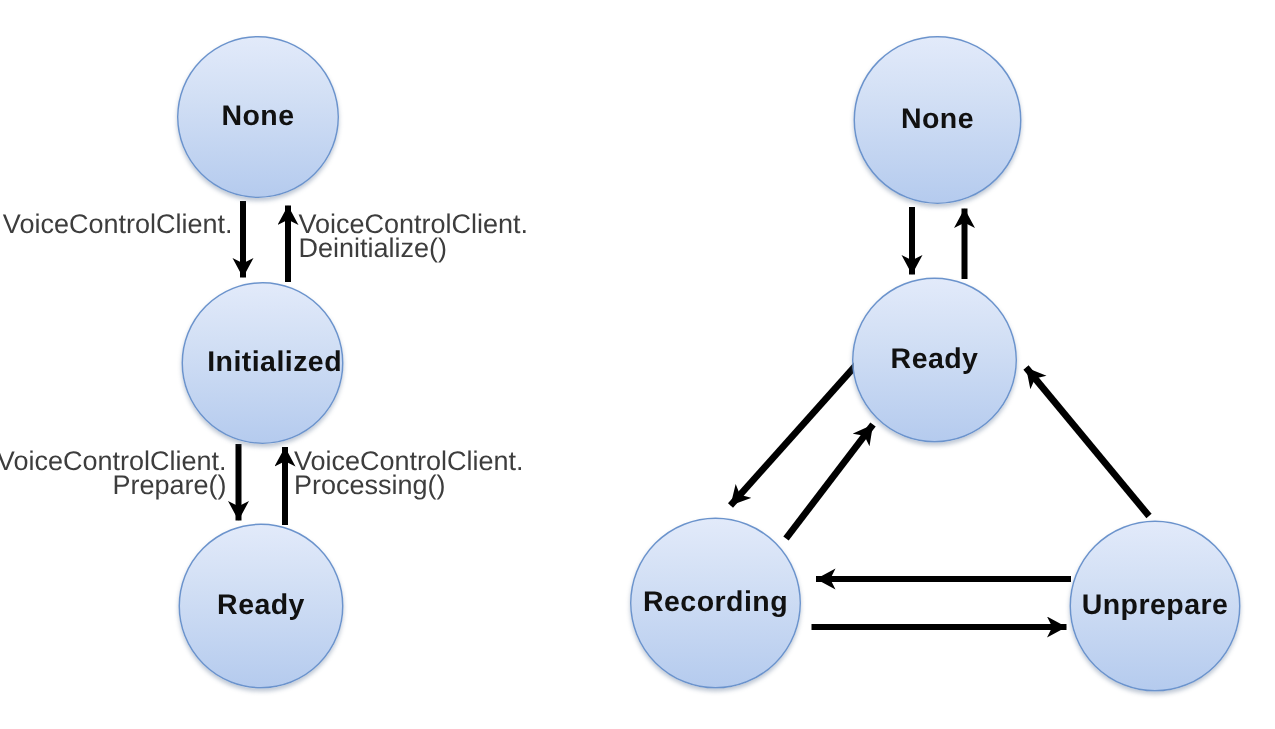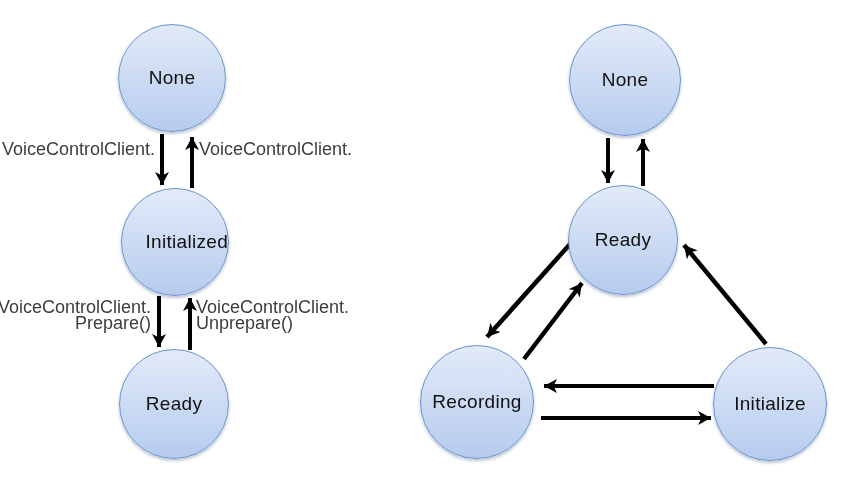--- a/index.html
+++ b/index.html
@@ -7,21 +7,21 @@
   #stage{position:relative;width:850px;height:486px;background:#ffffff;overflow:hidden;}
   #arrow-layer{position:absolute;left:0;top:0;width:850px;height:486px;}
   .node{
     position:absolute;box-sizing:border-box;border-radius:50%;
     background:linear-gradient(180deg,#e2eafa 0%,#d3e0f5 35%,#b5cbee 100%);
     border:1.6px solid #6b93cc;
     box-shadow:0 2px 3px rgba(110,130,160,0.45);
     display:flex;align-items:center;justify-content:center;
   }
   .node-label{
-    font-size:19px;font-weight:normal;color:#111111;letter-spacing:0.3px;
+    font-size:19px;font-weight:bold;color:#111111;letter-spacing:0.3px;
     white-space:nowrap;
   }
   .t-label{
     position:absolute;font-size:18px;line-height:15.5px;color:#3d3d3d;
     white-space:nowrap;
   }
   .t-label.align-right{text-align:right;}
   .t-label.align-left{text-align:left;}
 </style>
 </head>
@@ -59,39 +59,40 @@
     </div>
     <div class="node" style="left:119px;top:349px;width:110px;height:110px;">
       <span class="node-label">Ready</span>
     </div>
 
     <div class="t-label align-right" style="right:695px;top:142px;">
       <div>VoiceControlClient.</div>
     </div>
     <div class="t-label align-left" style="left:199px;top:142px;">
       <div>VoiceControlClient.</div>
+      <div>Deinitialize()</div>
     </div>
     <div class="t-label align-right" style="right:699px;top:300px;">
       <div>VoiceControlClient.</div>
       <div>Prepare()</div>
     </div>
     <div class="t-label align-left" style="left:196px;top:300px;">
       <div>VoiceControlClient.</div>
-      <div>Unprepare()</div>
+      <div>Processing()</div>
     </div>
   </div>
 
   <div>
     <div class="node" style="left:569px;top:24px;width:112px;height:112px;">
       <span class="node-label">None</span>
     </div>
     <div class="node" style="left:568px;top:185px;width:110px;height:110px;">
       <span class="node-label">Ready</span>
     </div>
     <div class="node" style="left:420px;top:345px;width:114px;height:114px;">
       <span class="node-label">Recording</span>
     </div>
     <div class="node" style="left:713px;top:347px;width:114px;height:114px;">
-      <span class="node-label">Initialize</span>
+      <span class="node-label">Unprepare</span>
     </div>
   </div>
 
 </div>
 
 </body></html>

